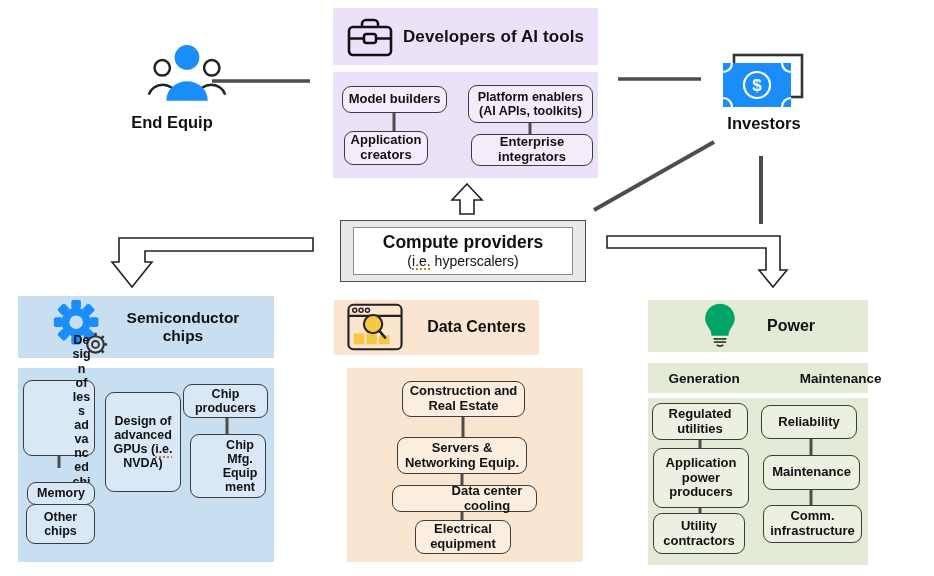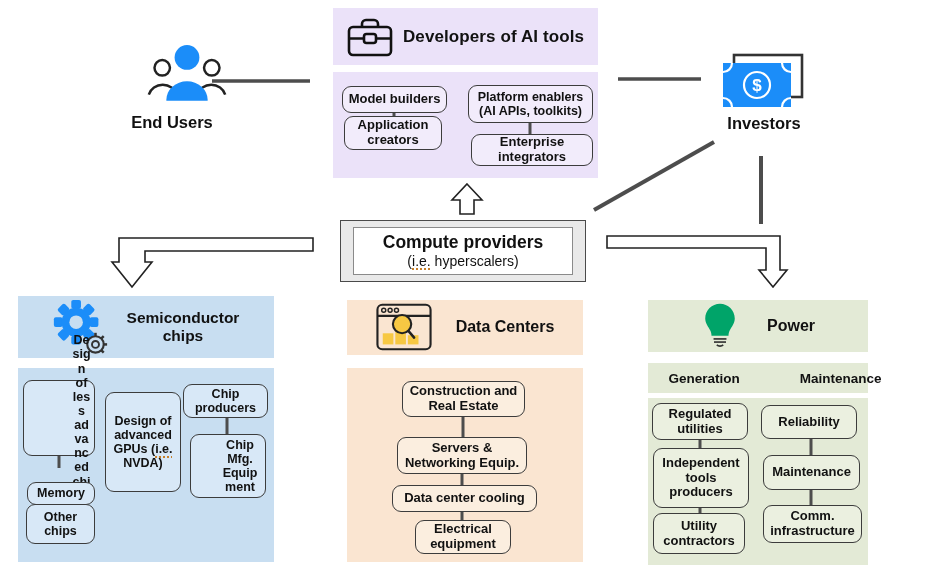--- a/index.html
+++ b/index.html
@@ -69,21 +69,21 @@
   <svg class="abs" style="left:145px;top:42px;z-index:2" width="84" height="64" viewBox="0 0 80 62">
     <g stroke="#222" stroke-width="2.4" fill="none">
       <circle cx="16" cy="25" r="7.5"></circle>
       <path d="M3,51 a14,13 0 0 1 27,0"></path>
       <circle cx="64" cy="25" r="7.5"></circle>
       <path d="M50,51 a14,13 0 0 1 27,0"></path>
     </g>
     <circle cx="40" cy="15" r="12" fill="#1B8DF9"></circle>
     <path d="M20,57 v-1 a20,18 0 0 1 40,0 v1 z" fill="#1B8DF9"></path>
   </svg>
-  <div class="actorlabel" style="left:127px;top:113px;width:90px;">End Users</div>
+  <div class="actorlabel" style="left:127px;top:113px;width:90px;">End Equip</div>
 
   <svg class="abs" style="left:722px;top:52px;z-index:2" width="84" height="58" viewBox="0 0 84 58">
     <defs>
         <clipPath id="mclip">
           <rect x="1" y="11" width="68" height="44"></rect>
         </clipPath>
       </defs>
     <rect x="12" y="3" width="68" height="42" fill="none" stroke="#333" stroke-width="2.6"></rect>
     <rect x="1" y="11" width="68" height="44" fill="#1B8DF9"></rect>
     <g clip-path="url(#mclip)" stroke="#fff" stroke-width="2.2" fill="none">
@@ -104,21 +104,21 @@
         <rect x="2" y="12" width="42" height="28" rx="4"></rect>
         <path d="M2,23.5 h15 M29,23.5 h15"></path>
         <rect x="17" y="19" width="12" height="9" rx="2.5"></rect>
       </g>
     </svg>
     <span class="bigtitle">Developers of AI tools</span>
   </div>
 
   <div class="band purple" style="left:333px;top:72px;width:265px;height:106px;"></div>
   <div class="node pnode" style="left:342px;top:86px;width:105px;height:27px;">Model builders</div>
-  <div class="node pnode" style="left:344px;top:116px;width:98px;height:34px;">Application creators</div>
+  <div class="node pnode" style="left:344px;top:131px;width:84px;height:34px;">Application creators</div>
   <div class="node pnode" style="left:468px;top:85px;width:125px;height:38px;font-size:12.5px;">Platform enablers (AI APIs, toolkits)</div>
   <div class="node pnode" style="left:471px;top:134px;width:122px;height:32px;">Enterprise integrators</div>
 
   <div class="computeouter" style="left:340px;top:220px;width:246px;height:62px;">
     <div class="computeinner">
       <div class="computetitle">Compute providers</div>
       <div class="computesub"><span>(</span><span class="ie">i.e.</span><span> hyperscalers)</span></div>
     </div>
   </div>
 
@@ -152,21 +152,21 @@
   <div class="band blueband" style="left:18px;top:368px;width:256px;height:194px;"></div>
   <div class="node bnode" style="left:23px;top:380px;width:72px;height:76px;padding-left:48px;">Design of less advanced chips</div>
   <div class="node bnode" style="left:27px;top:467px;width:68px;height:23px;margin-top:15px;">Memory</div>
   <div class="node bnode" style="left:26px;top:504px;width:69px;height:40px;">Other chips</div>
   <div class="node bnode" style="left:105px;top:392px;width:76px;height:100px;">
       <span><span>Design of advanced GPUs (</span><span class="ie">i.e.</span><span> NVDA)</span></span>
     </div>
   <div class="node bnode" style="left:183px;top:384px;width:85px;height:34px;">Chip producers</div>
   <div class="node bnode" style="left:190px;top:434px;width:76px;height:64px;padding-left:27px;">Chip Mfg. Equipment</div>
 
-  <div class="band peachband titlerow" style="left:347px;top:300px;width:236px;height:55px;gap:24px;">
+  <div class="band peachband titlerow" style="left:334px;top:300px;width:205px;height:55px;gap:24px;">
     <svg width="56" height="49" viewBox="0 0 58 50">
       <rect x="1.5" y="1.5" width="55" height="46" rx="5" fill="none" stroke="#222" stroke-width="2.2"></rect>
       <line x1="1.5" y1="13" x2="56.5" y2="13" stroke="#222" stroke-width="2.2"></line>
       <g stroke="#222" stroke-width="1.5" fill="none">
         <circle cx="8" cy="7.2" r="2.1"></circle>
           <circle cx="14.6" cy="7.2" r="2.1"></circle>
           <circle cx="21.2" cy="7.2" r="2.1"></circle>
       </g>
       <g fill="#F7C843">
         <rect x="7" y="31" width="11" height="11.5"></rect>
@@ -174,39 +174,39 @@
         <rect x="33" y="33" width="11" height="9.5"></rect>
       </g>
       <circle cx="27" cy="21.5" r="9.5" fill="#F7C843" stroke="#222" stroke-width="2.2"></circle>
       <line x1="33.5" y1="28.5" x2="39.5" y2="35.5" stroke="#222" stroke-width="2.6" stroke-linecap="round"></line>
     </svg>
     <span class="sectitle" style="font-size:16px;">Data Centers</span>
   </div>
   <div class="band peachband" style="left:347px;top:368px;width:236px;height:194px;"></div>
   <div class="node onode" style="left:402px;top:381px;width:123px;height:36px;">Construction and Real Estate</div>
   <div class="node onode" style="left:397px;top:437px;width:130px;height:37px;">Servers &amp; Networking Equip.</div>
-  <div class="node onode" style="left:392px;top:485px;width:145px;height:27px;">Data center cooling</div>
+  <div class="node onode" style="left:392px;top:485px;width:145px;height:27px;padding-left:48px;">Data center cooling</div>
   <div class="node onode" style="left:415px;top:520px;width:96px;height:34px;">Electrical equipment</div>
 
   <div class="band greenband titlerow" style="left:648px;top:300px;width:220px;height:52px;gap:28px;">
     <svg width="38" height="48" viewBox="0 0 40 52">
       <path d="M20,2 C28.8,2 36,9 36,17.8 C36,23.5 32.5,26.6 30.5,31 C29.6,33 29.3,34.6 29.2,36.5 L10.8,36.5 C10.7,34.6 10.4,33 9.5,31 C7.5,26.6 4,23.5 4,17.8 C4,9 11.2,2 20,2 Z" fill="#00A469"></path>
       <g stroke="#333" stroke-width="1.8" fill="none">
         <line x1="13" y1="40" x2="27" y2="40"></line>
         <line x1="13.5" y1="43.4" x2="26.5" y2="43.4"></line>
         <path d="M16.5,46.5 a4.5,3.4 0 0 0 7,0"></path>
       </g>
     </svg>
     <span class="sectitle" style="font-size:16px;">Power</span>
   </div>
   <div class="band greenband" style="left:648px;top:363px;width:220px;height:30px;display:flex;align-items:center;justify-content:center;gap:26px;z-index:2;">
     <span class="colhead">Generation</span>
     <span class="colhead">Maintenance</span>
   </div>
   <div class="band greenband" style="left:648px;top:398px;width:220px;height:167px;"></div>
   <div class="node gnode" style="left:652px;top:403px;width:96px;height:37px;">Regulated utilities</div>
-  <div class="node gnode" style="left:653px;top:448px;width:96px;height:60px;">Independent tools producers</div>
+  <div class="node gnode" style="left:653px;top:448px;width:96px;height:60px;">Application power producers</div>
   <div class="node gnode" style="left:653px;top:513px;width:92px;height:41px;">Utility contractors</div>
   <div class="node gnode" style="left:761px;top:405px;width:96px;height:34px;">Reliability</div>
   <div class="node gnode" style="left:763px;top:505px;width:99px;height:38px;">Comm. infrastructure</div>
   <div class="node gnode" style="left:763px;top:455px;width:97px;height:35px;">Maintenance</div>
 
 </div>
 
 </body></html>

